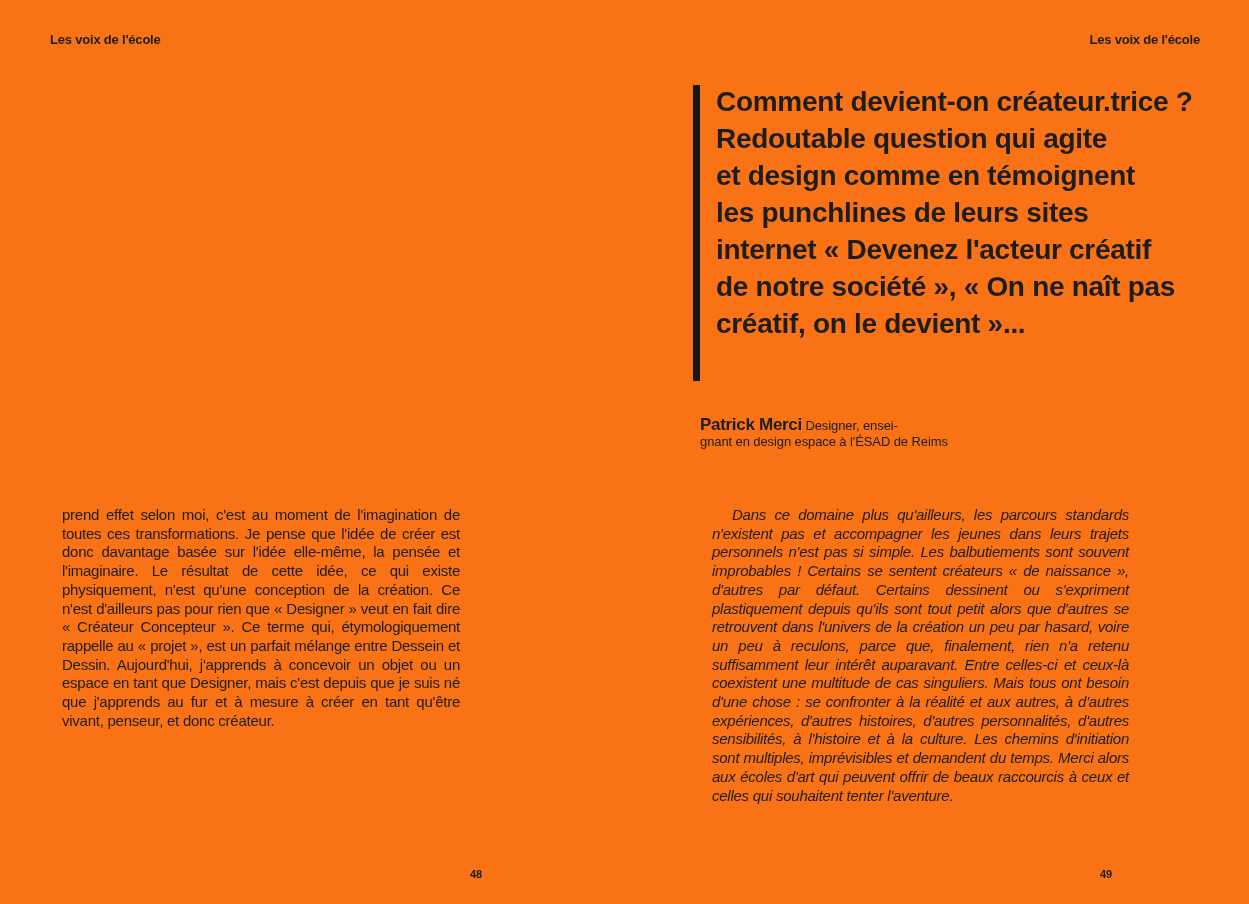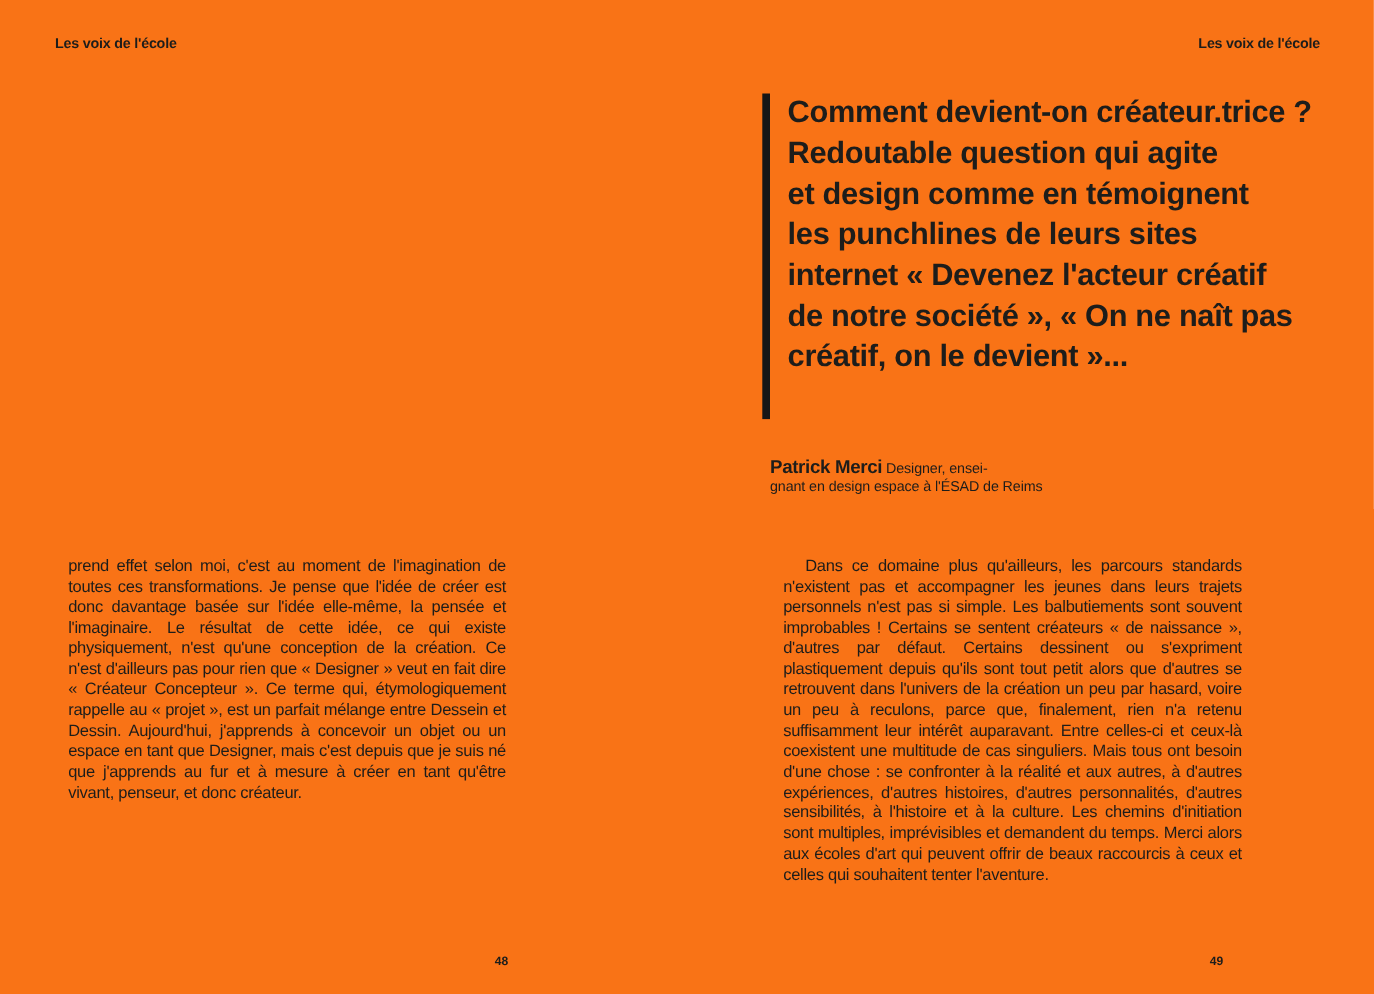--- a/index.html
+++ b/index.html
@@ -64,33 +64,33 @@
     top: 494px;
     font-size: 15px;
     line-height: 18.7px;
     letter-spacing: -0.25px;
     text-align: justify;
     hyphens: auto;
     -webkit-hyphens: auto;
     color: #1d1d1b;
   }
   .col-left { left: 50px; width: 422px; }
-  .col-right { left: 700px; width: 441px; }
+  .col-right { left: 700px; width: 441px; font-style: italic; }
   .col-right .para { text-indent: 20px; }
   .col .para { margin: 12px; }
 
   .pagenum {
     position: absolute;
     top: 868px;
     width: 40px;
     font-size: 11px;
     font-weight: bold;
     text-align: center;
   }
-  .pagenum.pn-left { left: 436px; }
+  .pagenum.pn-left { left: 456px; }
   .pagenum.pn-right { left: 1086px; }
 </style>
 </head>
 <body>
 
 <div class="spread">
 
   <div class="running-header hl">Les voix de l'école</div>
 
   <div class="running-header hr">Les voix de l'école</div>

